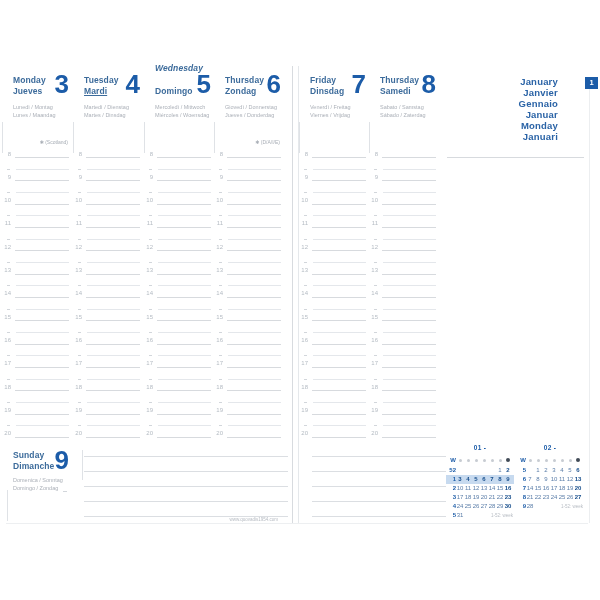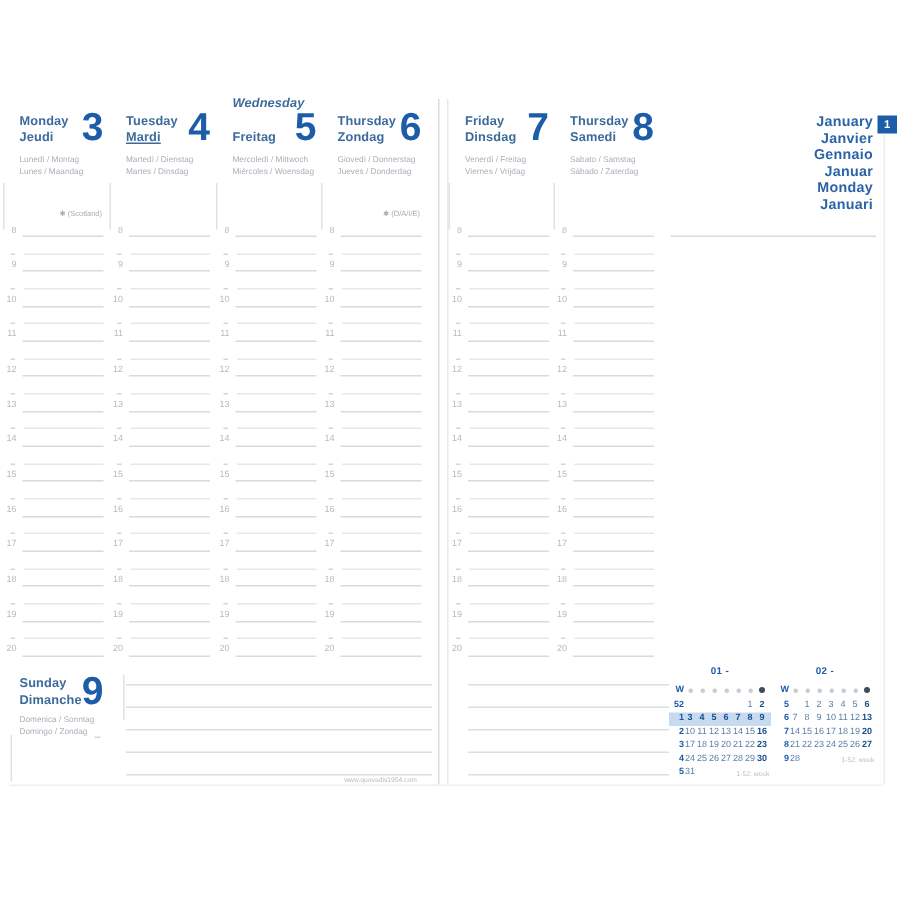--- a/index.html
+++ b/index.html
@@ -36,21 +36,21 @@
 
 <div id="root">
 
   <div class="vline" style="left:292px;top:66px;height:457px;background:#d8dbdf"></div>
   <div class="vline" style="left:298px;top:66px;height:457px;background:#e5e8eb"></div>
   <div class="vline" style="left:589px;top:89px;height:434px;background:#eceef0"></div>
   <div class="hedge" style="left:6px;top:523px;width:582px"></div>
 
   <div class="tab">1</div>
 
-  <div id="months" style="left:450px;top:77px;width:132px">
+  <div id="months" style="left:426px;top:77px;width:132px">
       <div class="month">January</div>
       <div class="month">Janvier</div>
       <div class="month">Gennaio</div>
       <div class="month">Januar</div>
       <div class="month">Monday</div>
       <div class="month">Januari</div>
     </div>
   <div class="hline" style="left:447px;top:157px;width:137px"></div>
 
   <div class="dayname" style="left:13px;top:450px">Sunday</div>
@@ -59,21 +59,21 @@
   <div class="trans" style="left:13px;top:477px">Domenica / Sonntag</div>
   <div class="trans" style="left:13px;top:484.5px">Domingo / Zondag</div>
   <div class="vline" style="left:82px;top:450px;height:30px"></div>
   <div class="vline" style="left:7px;top:490px;height:31px"></div>
   <div class="htick" style="left:63px;top:491px;width:4px"></div>
 
   <div class="site" style="left:178px;top:516.5px;width:100px">www.quovadis1954.com</div>
 
 <div class="vline" style="left: 2px; top: 122px; height: 31px;"></div>
     <div class="dayname" style="left: 13px; top: 75px;">Monday</div>
-    <div class="dayname" style="left: 13px; top: 86px;">Jeudi</div>
+    <div class="dayname" style="left: 13px; top: 86px;">Jueves</div>
     <div class="daynum" style="left: 6px; top: 71px; width: 63px;">3</div>
     <div class="trans" style="left: 13px; top: 104px;">Lunedì / Montag</div>
     <div class="trans" style="left: 13px; top: 111.5px;">Lunes / Maandag</div>
     <div class="note" style="left: 6px; top: 139px; width: 62px;">✱ (Scotland)</div>
     <div class="hnum" style="left: 2px; top: 150.5px; width: 9px;">8</div>
     <div class="hline" style="left: 15px; top: 157px; width: 54px;"></div>
     <div class="htick" style="left: 7px; top: 168.7px;"></div>
     <div class="hhalf" style="left: 16px; top: 168.7px; width: 53px;"></div>
     <div class="hnum" style="left: 2px; top: 173.833px; width: 9px;">9</div>
     <div class="hline" style="left: 15px; top: 180.333px; width: 54px;"></div>
@@ -172,21 +172,21 @@
     <div class="htick" style="left: 78px; top: 402.03px;"></div>
     <div class="hhalf" style="left: 87px; top: 402.03px; width: 53px;"></div>
     <div class="hnum" style="left: 73px; top: 407.163px; width: 9px;">19</div>
     <div class="hline" style="left: 86px; top: 413.663px; width: 54px;"></div>
     <div class="htick" style="left: 78px; top: 425.363px;"></div>
     <div class="hhalf" style="left: 87px; top: 425.363px; width: 53px;"></div>
     <div class="hnum" style="left: 73px; top: 430.496px; width: 9px;">20</div>
     <div class="hline" style="left: 86px; top: 436.996px; width: 54px;"></div>
     <div class="vline" style="left: 144px; top: 122px; height: 31px;"></div>
     <div class="dayname" style="left: 155px; top: 63px; font-style: italic;">Wednesday</div>
-    <div class="dayname" style="left: 155px; top: 86px;">Freitag</div>
+    <div class="dayname" style="left: 155px; top: 86px;">Domingo</div>
     <div class="daynum" style="left: 148px; top: 71px; width: 63px;">5</div>
     <div class="trans" style="left: 155px; top: 104px;">Mercoledì / Mittwoch</div>
     <div class="trans" style="left: 155px; top: 111.5px;">Miércoles / Woensdag</div>
     <div class="hnum" style="left: 144px; top: 150.5px; width: 9px;">8</div>
     <div class="hline" style="left: 157px; top: 157px; width: 54px;"></div>
     <div class="htick" style="left: 149px; top: 168.7px;"></div>
     <div class="hhalf" style="left: 158px; top: 168.7px; width: 53px;"></div>
     <div class="hnum" style="left: 144px; top: 173.833px; width: 9px;">9</div>
     <div class="hline" style="left: 157px; top: 180.333px; width: 54px;"></div>
     <div class="htick" style="left: 149px; top: 192.033px;"></div>

